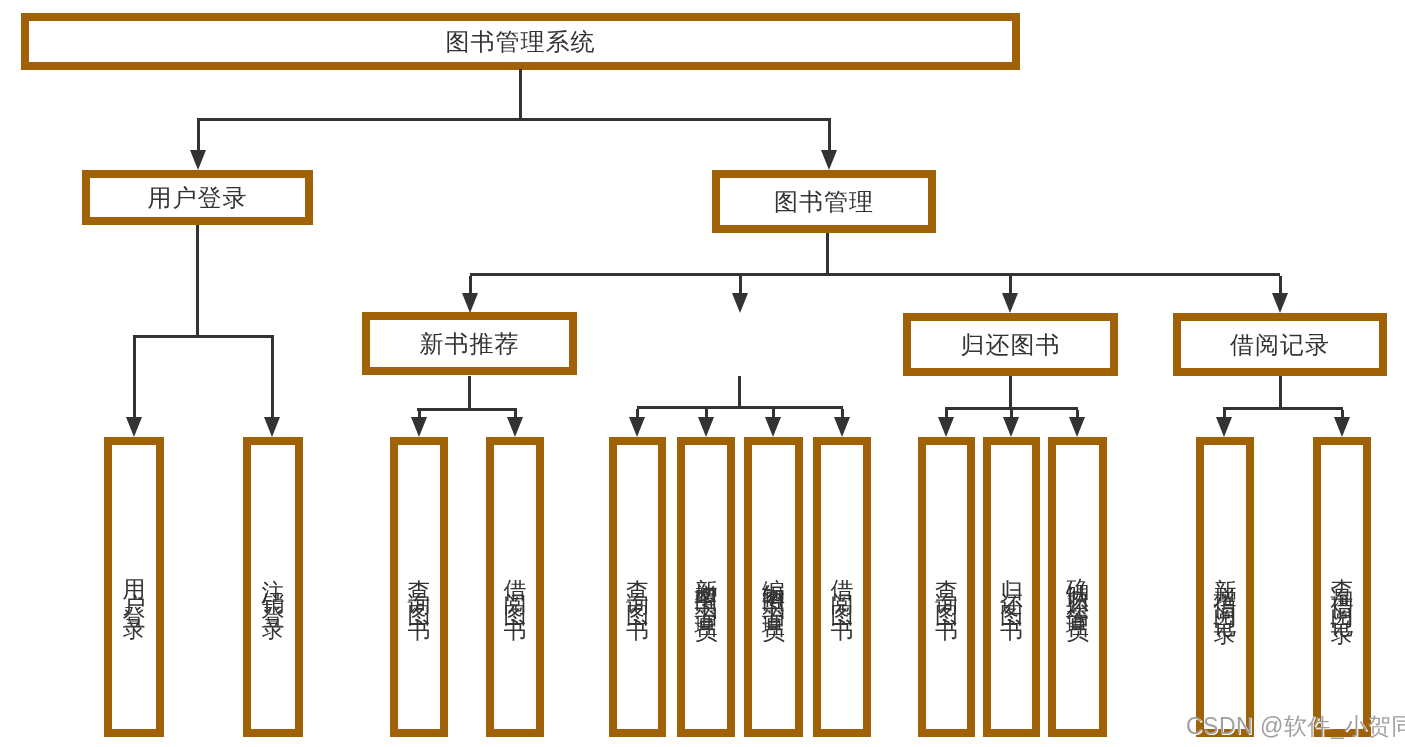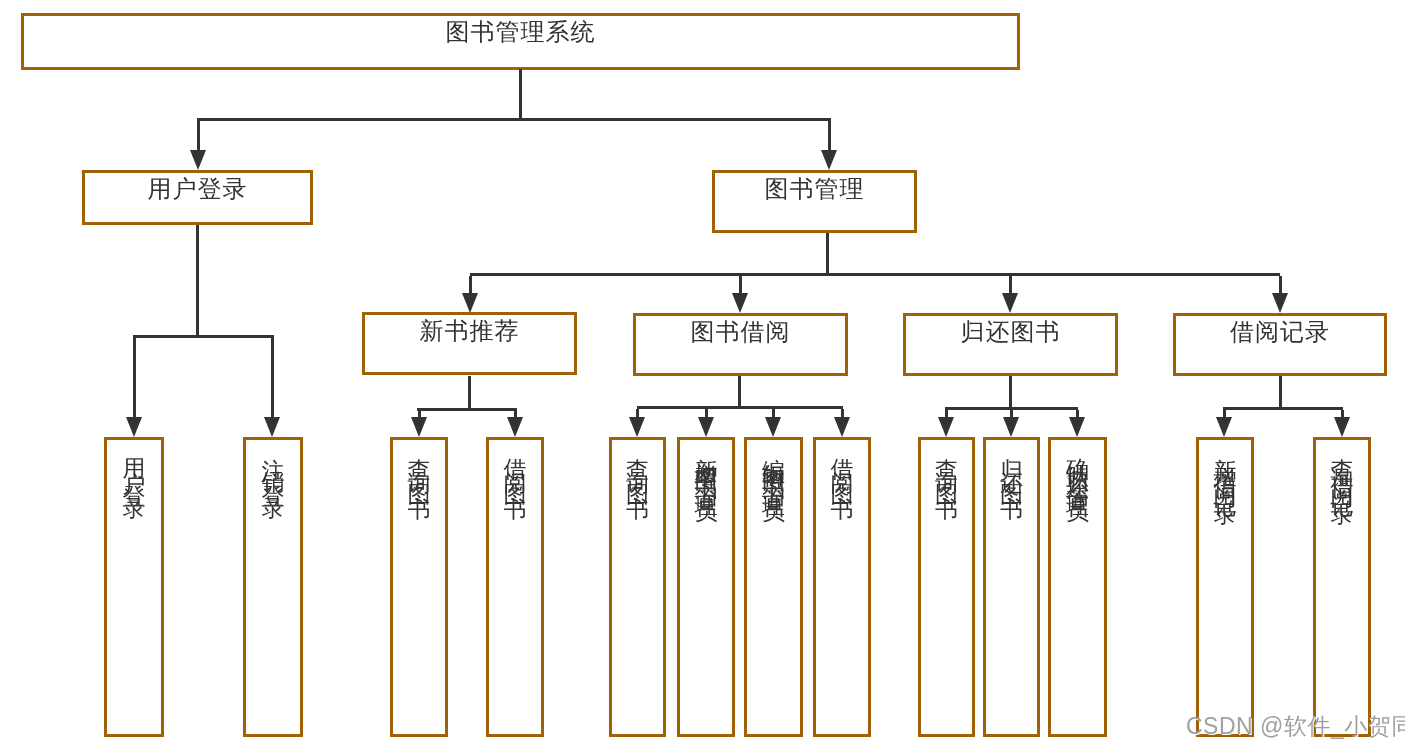--- a/index.html
+++ b/index.html
@@ -1,22 +1,22 @@
 <!DOCTYPE html>
 <html><head>
 <meta charset="utf-8">
 <style>
   html,body{margin:0;padding:0;background:#ffffff;}
   .canvas{
     position:relative;width:1405px;height:747px;background:#ffffff;overflow:hidden;
     font-family:"Liberation Sans","DejaVu Sans",sans-serif;color:#333333;
   }
   .box{
-    position:absolute;border:3px solid #a16207;background:#ffffff;box-sizing:border-box;
-    display:flex;justify-content:center;
+    position:absolute;border:8px solid #a16207;background:#ffffff;box-sizing:border-box;
+    display:flex;align-items:center;justify-content:center;
   }
   .hbox{font-size:24px;letter-spacing:1px;white-space:nowrap;}
   .vbox span{
     writing-mode:vertical-rl;text-orientation:mixed;
     line-height:1;font-size:23px;white-space:nowrap;display:block;
   }
   .vt-short span{letter-spacing:13px;}
   .vt-med span{letter-spacing:9px;}
   .vt-long span{letter-spacing:6px;}
   .hline,.vline{position:absolute;background:#333333;}
@@ -45,41 +45,38 @@
   </div>
 
   <div class="vline" style="left:519px;top:69px;width:3px;height:52px;"></div>
   <div class="hline" style="left:197px;top:118px;width:634px;height:3px;"></div>
   <div class="arr" style="left:190px;top:121px;height:49px;"></div>
   <div class="arr" style="left:821px;top:121px;height:49px;"></div>
 
   <div class="box hbox" style="left:82px;top:170px;width:231px;height:55px;">
     <span>用户登录</span>
   </div>
-  <div class="box hbox" style="left:712px;top:170px;width:205px;height:63px;">
+  <div class="box hbox" style="left:712px;top:170px;width:224px;height:63px;">
     <span>图书管理</span>
   </div>
 
   <div class="vline" style="left:196px;top:225px;width:3px;height:112px;"></div>
   <div class="hline" style="left:133px;top:335px;width:141px;height:3px;"></div>
   <div class="arr" style="left:126px;top:338px;height:99px;"></div>
   <div class="arr" style="left:264px;top:338px;height:99px;"></div>
 
   <div class="vline" style="left:826px;top:233px;width:3px;height:43px;"></div>
   <div class="hline" style="left:470px;top:273px;width:810px;height:3px;"></div>
   <div class="arr" style="left:462px;top:276px;height:37px;"></div>
   <div class="arr" style="left:732px;top:276px;height:37px;"></div>
   <div class="arr" style="left:1002px;top:276px;height:37px;"></div>
   <div class="arr" style="left:1272px;top:276px;height:37px;"></div>
 
   <div class="box hbox" style="left:362px;top:312px;width:215px;height:63px;">
     <span>新书推荐</span>
-  </div>
-  <div class="box hbox" style="left:633px;top:313px;width:215px;height:63px;">
-    <span>图书借阅</span>
   </div>
   <div class="box hbox" style="left:903px;top:313px;width:215px;height:63px;">
     <span>归还图书</span>
   </div>
   <div class="box hbox" style="left:1173px;top:313px;width:214px;height:63px;">
     <span>借阅记录</span>
   </div>
 
   <div class="vline" style="left:468px;top:376px;width:3px;height:34px;"></div>
   <div class="hline" style="left:417px;top:408px;width:100px;height:3px;"></div>

